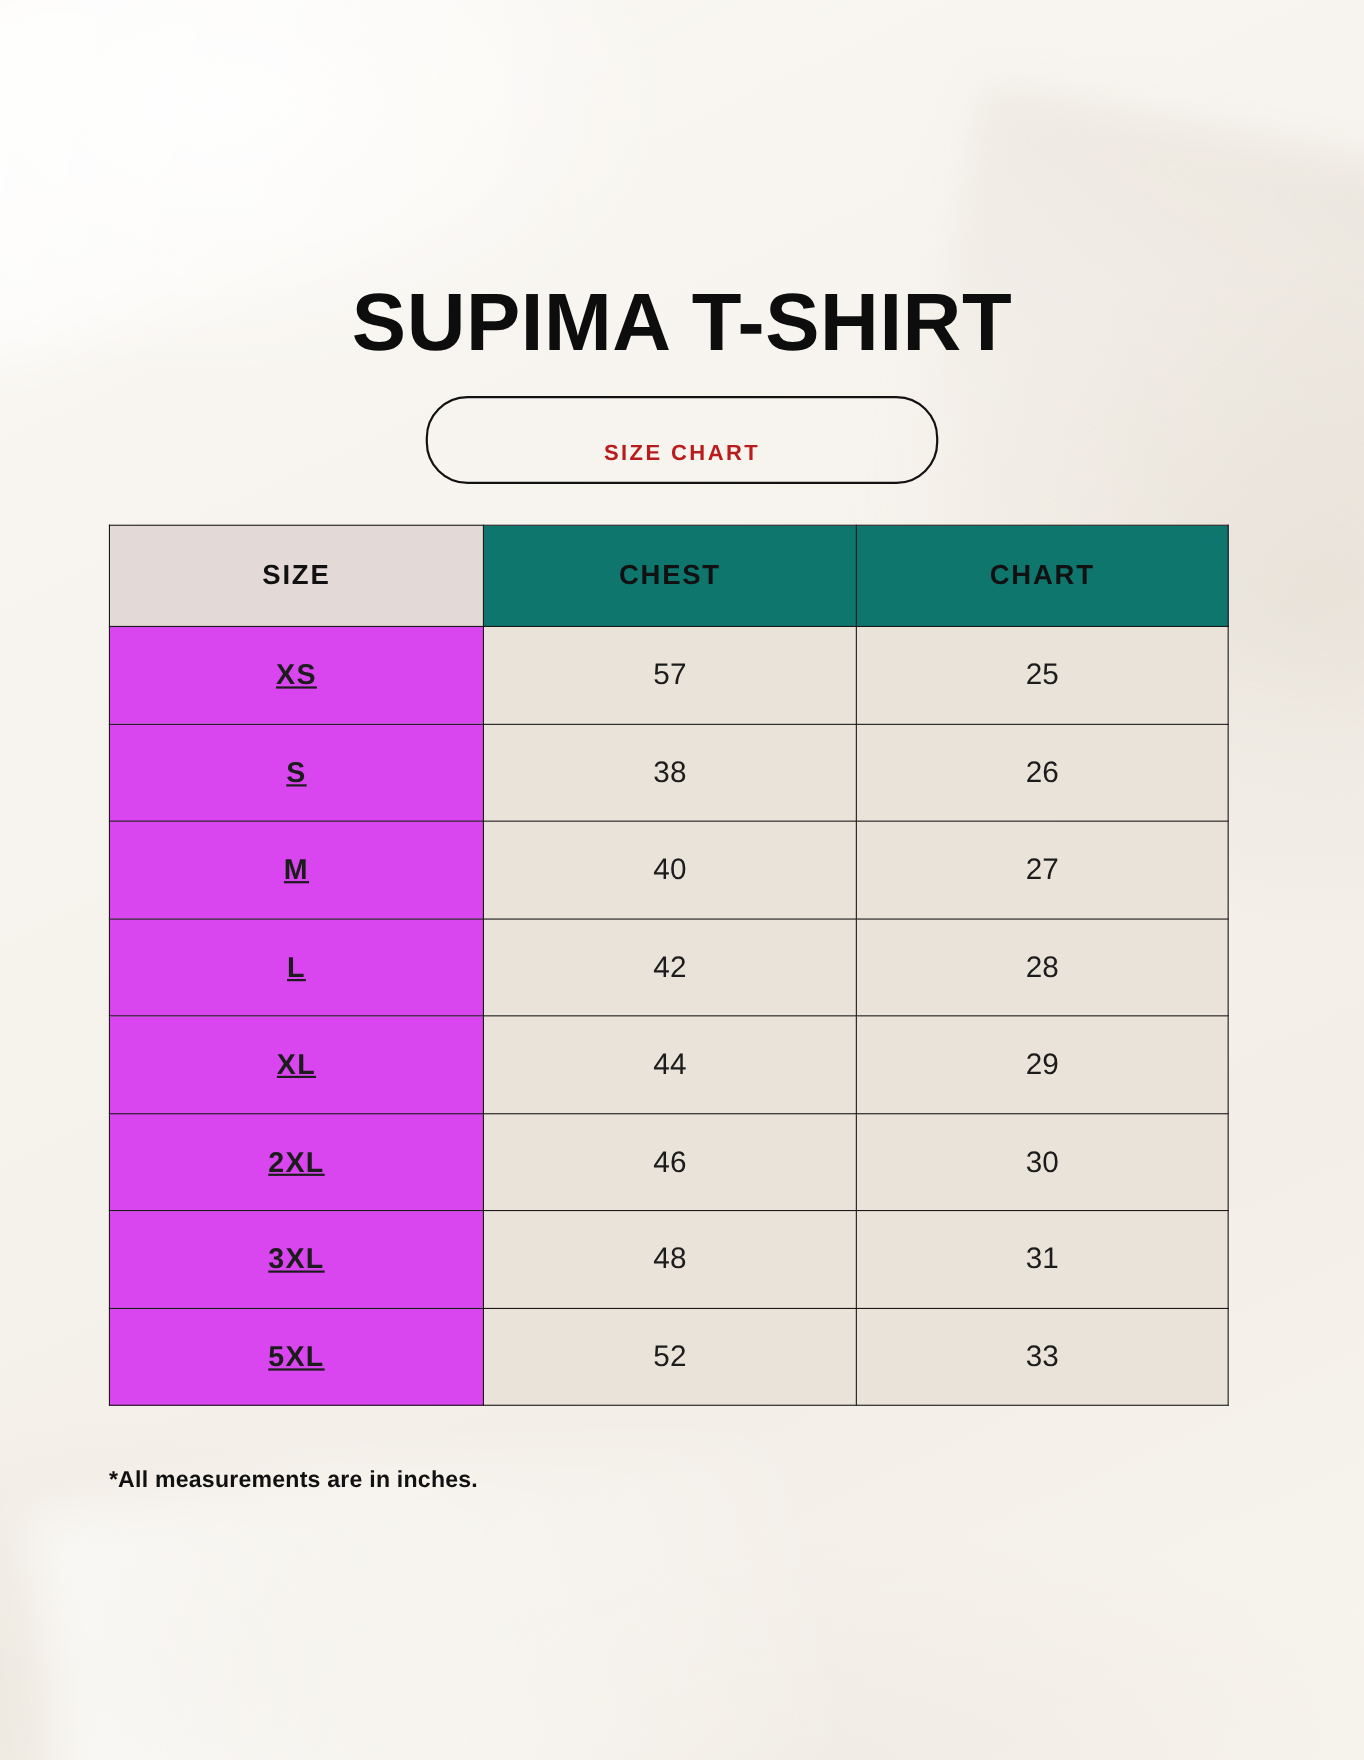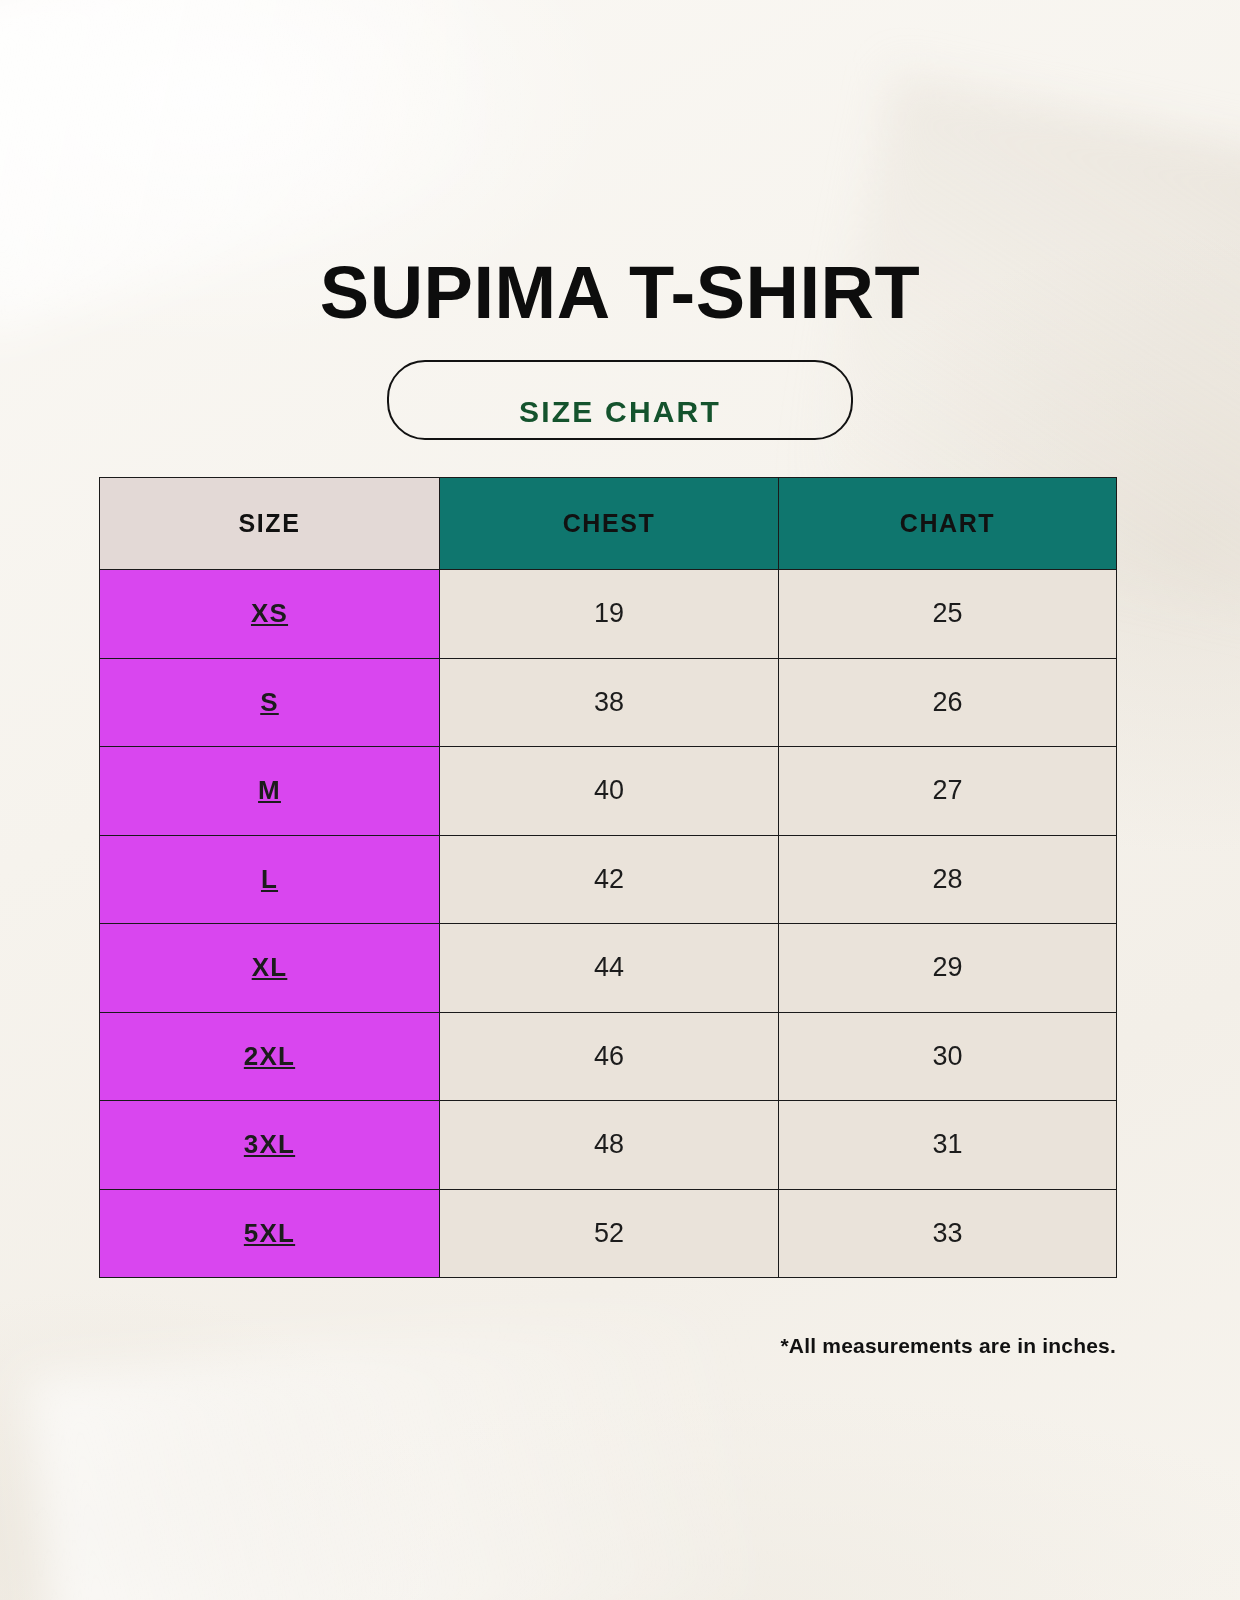--- a/index.html
+++ b/index.html
@@ -79,24 +79,24 @@
     width: 462px;
     height: 76px;
     border: 2.5px solid #121212;
     border-radius: 38px;
     display: flex;
     align-items: center;
     justify-content: center;
     background: transparent;
   }
   .pill-label {
-    font-size: 30px;
+    font-size: 20px;
     font-weight: 700;
     letter-spacing: 2.2px;
-    color: #14532d;
+    color: #b91c1c;
     margin-top: 24px;
   }
 
   .table-wrap {
     position: absolute;
     top: 477px;
     left: 99px;
     width: 1017px;
   }
   table.size-table {
@@ -143,21 +143,21 @@
   }
   tbody td.value-cell {
     background: #eae3da;
   }
 
   .footnote {
     position: absolute;
     top: 1334px;
     left: 99px;
     width: 1017px;
-    text-align: right;
+    text-align: left;
     font-size: 21px;
     font-weight: 700;
     color: #111111;
     letter-spacing: 0.2px;
   }
 </style>
 </head>
 <body>
 
 <div class="page">
@@ -182,21 +182,21 @@
       <thead>
         <tr>
           <th class="h-size">SIZE</th>
           <th class="h-chest">CHEST</th>
           <th class="h-length">CHART</th>
         </tr>
       </thead>
       <tbody>
         <tr>
           <td class="size-cell">XS</td>
-          <td class="value-cell">19</td>
+          <td class="value-cell">57</td>
           <td class="value-cell">25</td>
         </tr>
         <tr>
           <td class="size-cell">S</td>
           <td class="value-cell">38</td>
           <td class="value-cell">26</td>
         </tr>
         <tr>
           <td class="size-cell">M</td>
           <td class="value-cell">40</td>

